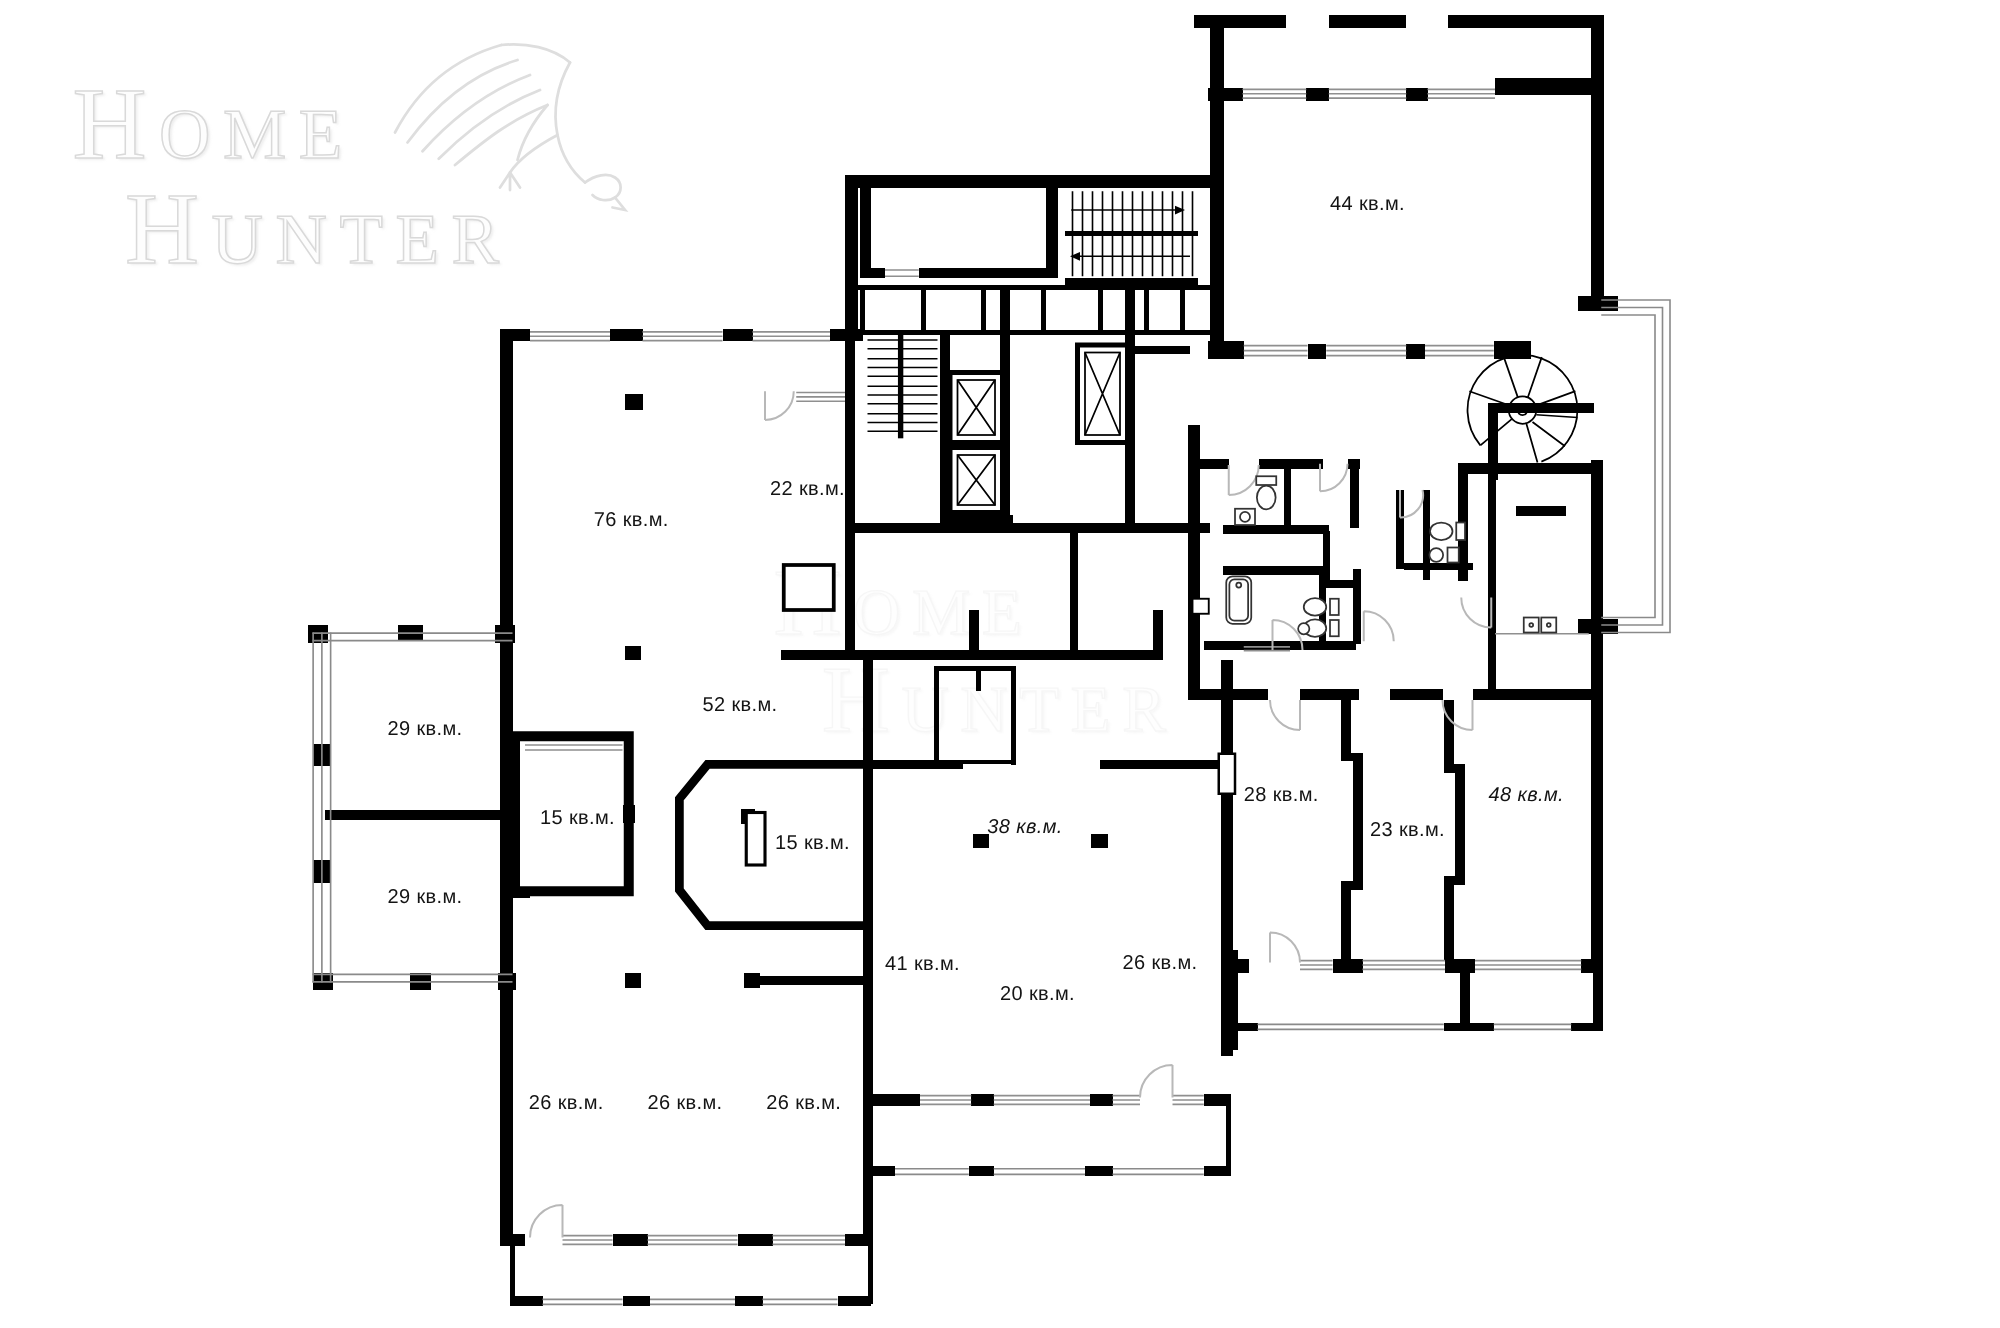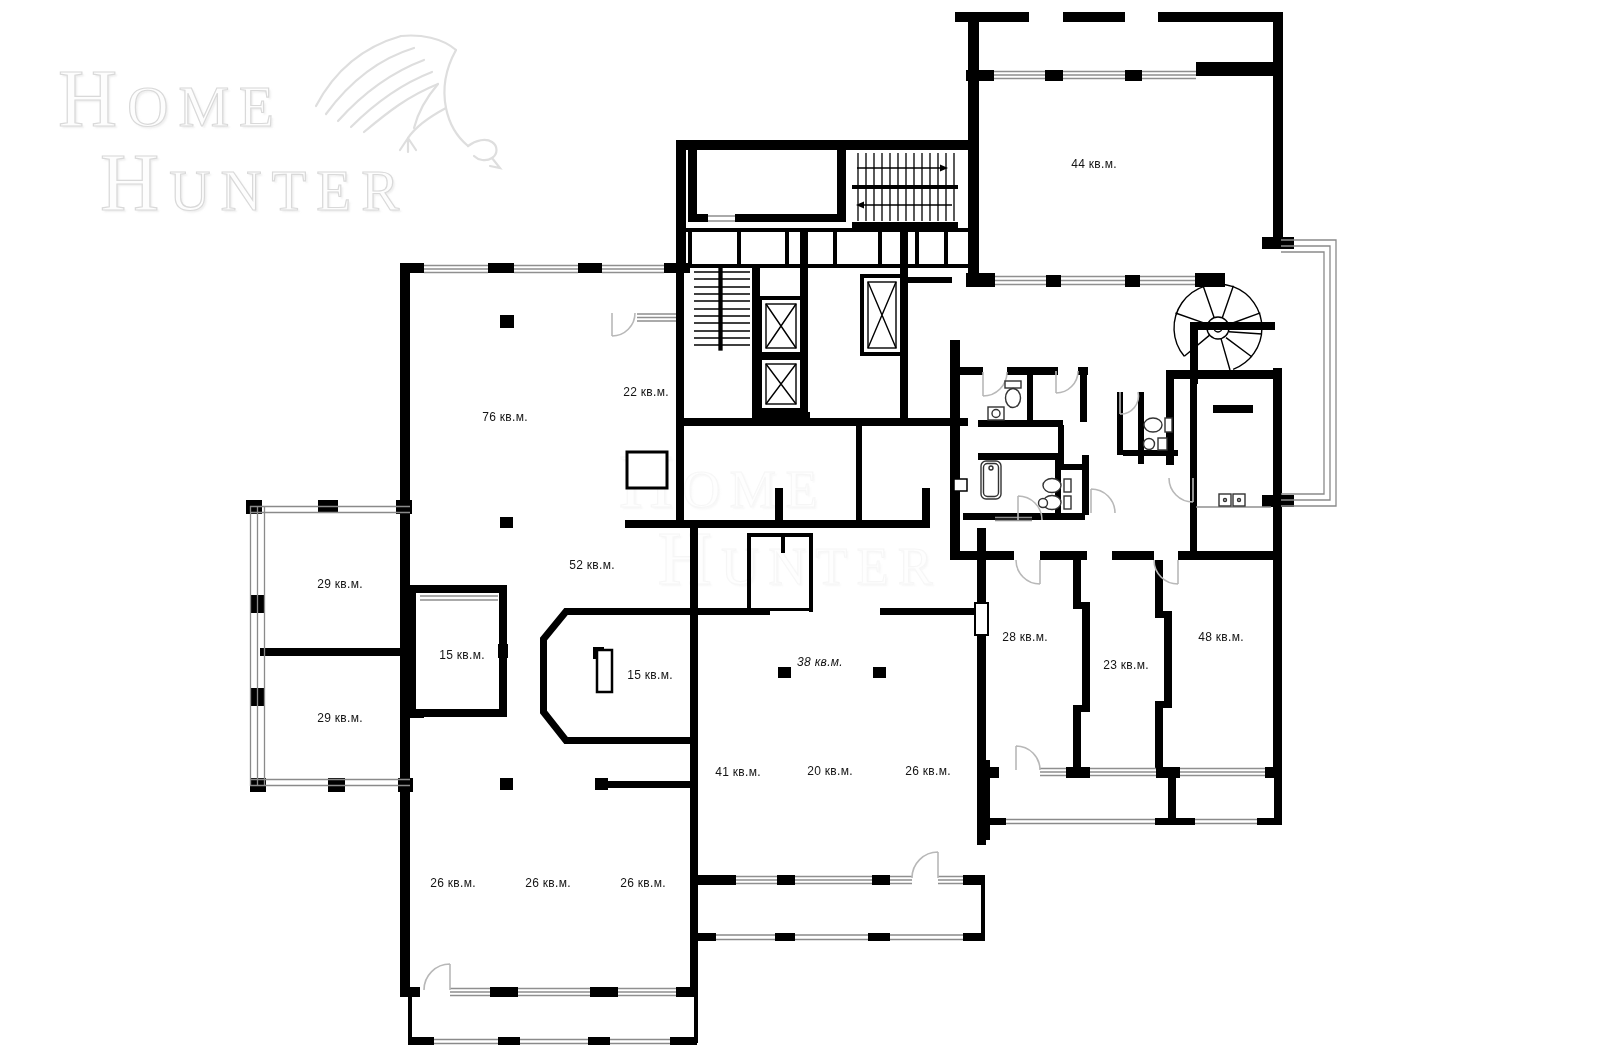--- a/index.html
+++ b/index.html
@@ -8,21 +8,21 @@
   .wm{position:absolute;z-index:1;pointer-events:none;}
   .wm-line{font-family:"Liberation Serif",serif;color:#fdfdfd;
            -webkit-text-stroke:1.2px #d9d9d9;text-shadow:2px 2px 2px rgba(205,205,205,.35);
            letter-spacing:10px;line-height:1;white-space:nowrap;}
   .wm-line1{font-size:82px;position:absolute;left:0;top:18px;}
   .wm-line2{font-size:82px;position:absolute;left:42px;top:102px;}
   .wm-eagle{position:absolute;left:238px;top:-12px;}
   .wm--center{opacity:.45;}
   #plan-svg{position:absolute;left:0;top:0;z-index:2;}
   #labels{position:absolute;left:0;top:0;width:100%;height:100%;z-index:3;pointer-events:none;}
-  .room-label{position:absolute;transform:translate(-50%,-50%);font-size:12px;color:#141414;
+  .room-label{position:absolute;transform:translate(-50%,-50%);font-size:16px;color:#141414;
               white-space:nowrap;letter-spacing:.3px;}
 </style>
 </head>
 <body>
 
 <div id="stage">
 
   <div class="wm" style="left:58px;top:40px;width:470px;height:200px;">
     <div class="wm-line wm-line1" style="font-variant:small-caps">Home</div>
     <div class="wm-line wm-line2" style="font-variant:small-caps">Hunter</div>
@@ -350,22 +350,22 @@
       <span class="room-label" style="left: 1094px; top: 164px;">44 кв.м.</span>
       <span class="room-label" style="left: 505px; top: 417px;">76 кв.м.</span>
       <span class="room-label" style="left: 646px; top: 392px;">22 кв.м.</span>
       <span class="room-label" style="left: 567px; top: 565px; margin-left: 25px;">52 кв.м.</span>
       <span class="room-label" style="left: 340px; top: 584px;">29 кв.м.</span>
       <span class="room-label" style="left: 340px; top: 718px;">29 кв.м.</span>
       <span class="room-label" style="left: 462px; top: 655px;">15 кв.м.</span>
       <span class="room-label" style="left: 650px; top: 675px;">15 кв.м.</span>
       <span class="room-label" style="left: 820px; top: 662px; font-style: italic;">38 кв.м.</span>
       <span class="room-label" style="left: 738px; top: 772px;">41 кв.м.</span>
-      <span class="room-label" style="left: 830px; top: 771px; text-align: center;">20 кв.м.</span>
+      <span class="room-label" style="left: 830px; top: 796px; text-align: center;">20 кв.м.</span>
       <span class="room-label" style="left: 928px; top: 771px;">26 кв.м.</span>
       <span class="room-label" style="left: 1025px; top: 637px;">28 кв.м.</span>
       <span class="room-label" style="left: 1126px; top: 665px;">23 кв.м.</span>
-      <span class="room-label" style="left: 1221px; top: 637px;">48 кв.м.</span>
+      <span class="room-label" style="left: 1221px; top: 637px; font-style: italic;">48 кв.м.</span>
       <span class="room-label" style="left: 453px; top: 883px;">26 кв.м.</span>
       <span class="room-label" style="left: 548px; top: 883px;">26 кв.м.</span>
       <span class="room-label" style="left: 643px; top: 883px;">26 кв.м.</span>
     </div>
 </div>
 
 </body></html>

